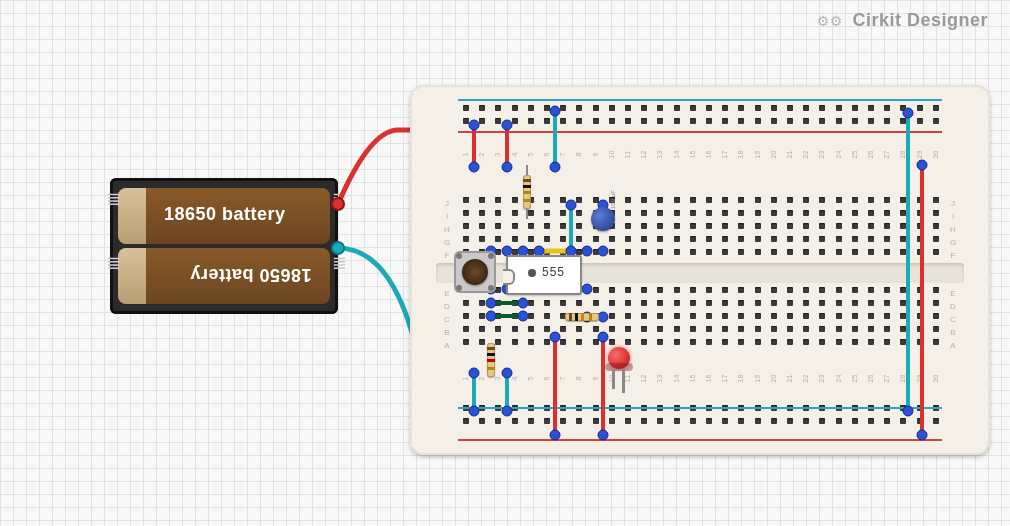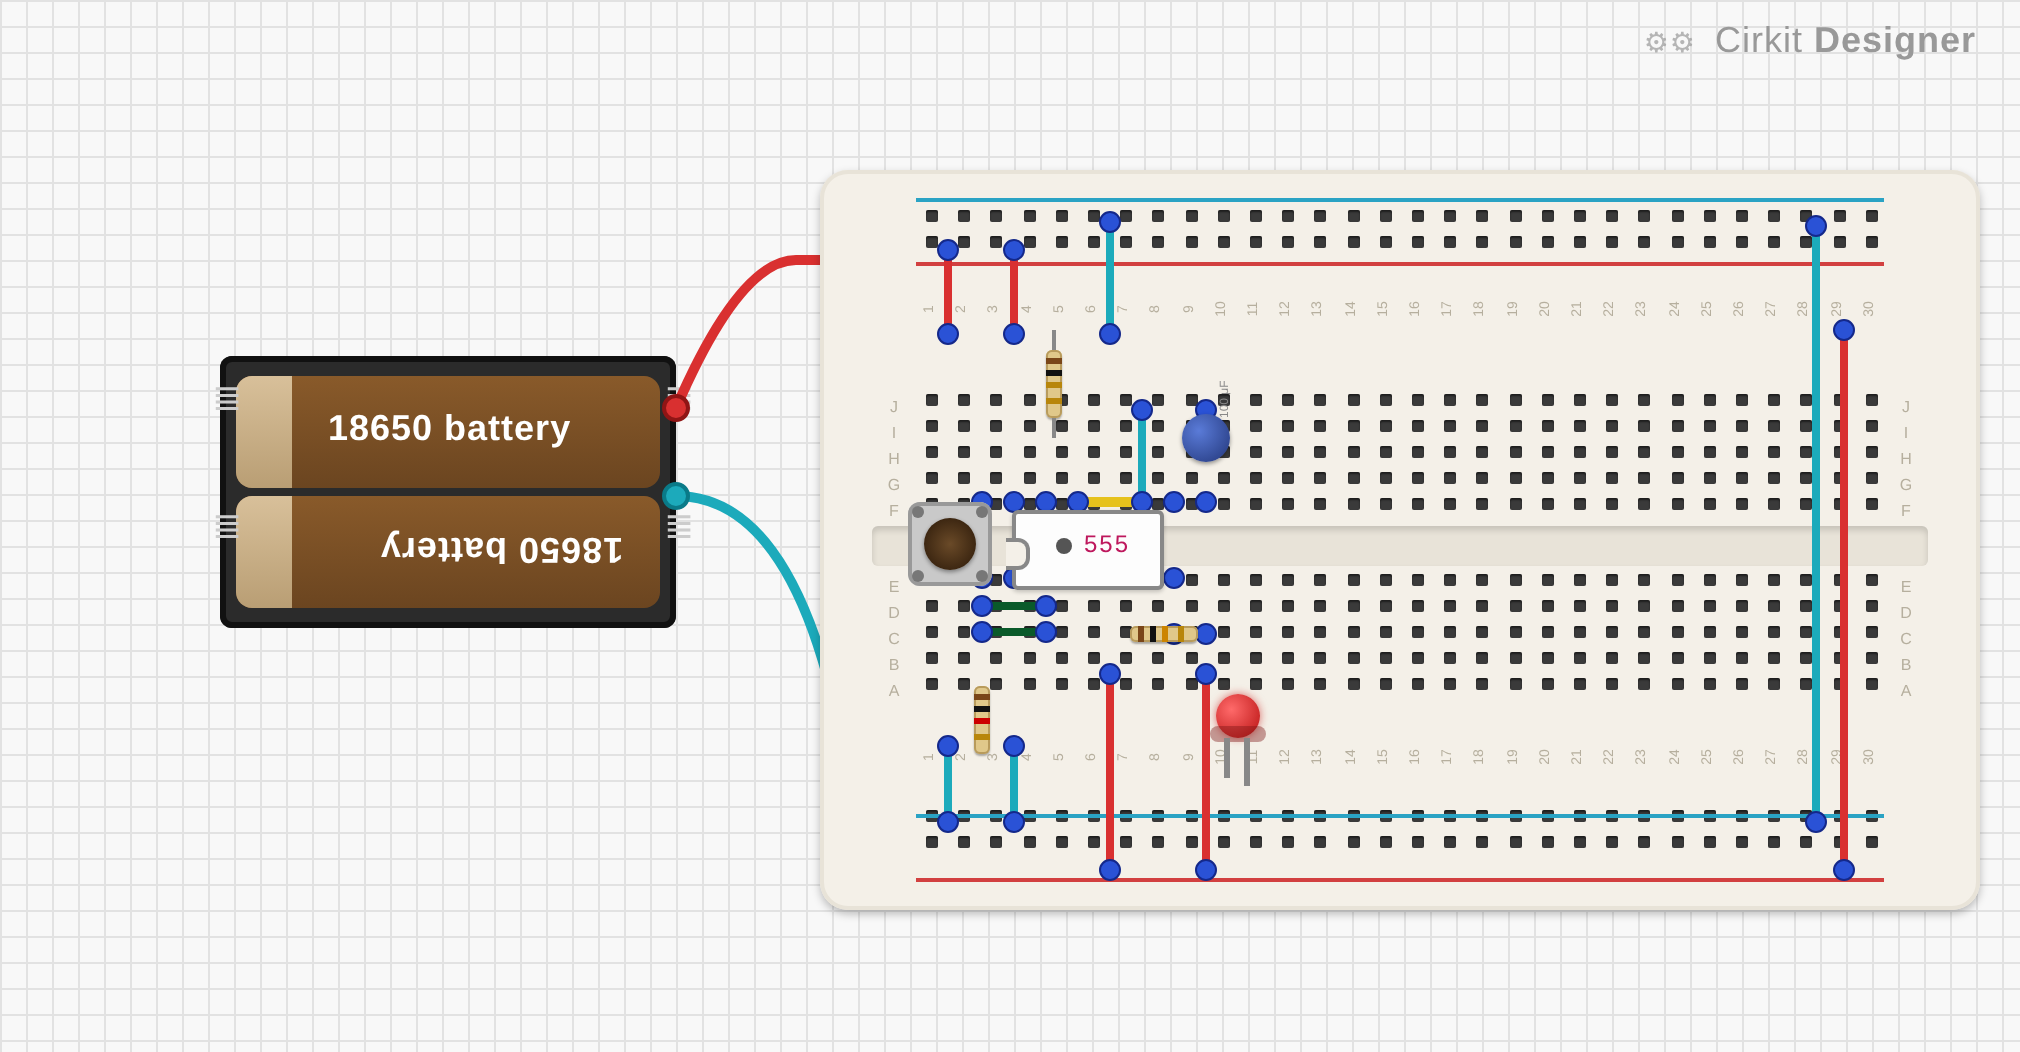--- a/index.html
+++ b/index.html
@@ -3,21 +3,21 @@
 <meta charset="utf-8">
 <style>
   html,body{margin:0;padding:0;width:1010px;height:526px;overflow:hidden;font-family:Arial,Helvetica,sans-serif;}
   .canvas{position:relative;width:1010px;height:526px;background:#f8f8f8;}
   
   .grid{position:absolute;inset:0;background-image:
     linear-gradient(#e2e2e2 1px,transparent 1px),
     linear-gradient(90deg,#e2e2e2 1px,transparent 1px);
     background-size:13px 13px;background-position:0 0;}
   .watermark{position:absolute;top:10px;right:22px;color:#999;font-size:18px;letter-spacing:.5px;}
-  .watermark .light{font-weight:400;margin-top:32px;}
+  .watermark .light{font-weight:700;margin-top:32px;}
   .watermark .bold{font-weight:700;}
   .watermark .iconspan{font-size:14px;opacity:.7;margin-right:4px;}
   
   .batholder{position:absolute;left:110px;top:178px;width:228px;height:136px;background:#2b2b2b;border-radius:6px;box-shadow:inset 0 0 0 3px #111;}
   .cell{position:absolute;left:8px;width:212px;height:56px;border-radius:8px;background:linear-gradient(#895a2a,#6b4520);}
   .cell::before{content:"";position:absolute;left:0;top:0;width:28px;height:56px;background:linear-gradient(#d8c09a,#b99e74);border-radius:8px 0 0 8px;}
   .cell.top{top:10px;}
   .cell.bot{bottom:10px;}
   .cell .lbl{position:absolute;color:#fff;font-weight:700;font-size:18px;letter-spacing:.5px;}
   .cell.top .lbl{left:46px;top:16px;}
@@ -35,21 +35,21 @@
   .hcol .h{width:6px;height:6px;margin:0 auto 7px auto;background:#3a3a3a;border-radius:1px;box-shadow:inset 0 1px 1px rgba(0,0,0,.5);}
   .rowlabels{position:absolute;top:0;width:14px;font-size:8px;color:#b6af9e;text-align:center;line-height:13px;}
   .collabels{position:absolute;left:50px;right:50px;height:10px;font-size:7px;color:#b6af9e;}
   .collabels span{position:absolute;transform:rotate(-90deg);width:10px;text-align:center;}
   
   .button{position:absolute;width:42px;height:42px;background:#c9c9c9;border-radius:6px;box-shadow:inset 0 0 0 2px #999;}
   .button .cap{position:absolute;left:8px;top:8px;width:26px;height:26px;border-radius:50%;background:radial-gradient(#5a3a1f,#2a1808);}
   .button .pin{position:absolute;width:6px;height:6px;background:#777;border-radius:50%;}
   .dip{position:absolute;width:72px;height:36px;background:#fdfdfd;border:2px solid #888;border-radius:3px;box-shadow:0 1px 2px rgba(0,0,0,.2);}
   .dip .notch{position:absolute;left:-5px;top:12px;width:10px;height:12px;background:#f4f0e8;border-radius:0 6px 6px 0;border:2px solid #888;border-left:none;}
-  .dip .diplbl{position:absolute;left:20px;top:8px;font-size:12px;color:#be185d;letter-spacing:1px;}
+  .dip .diplbl{position:absolute;left:20px;top:8px;font-size:12px;color:#404040;letter-spacing:1px;}
   .dip .diplbl .dot{display:inline-block;width:8px;height:8px;background:#555;border-radius:50%;margin-right:6px;vertical-align:middle;}
   .resistor{position:absolute;width:8px;height:34px;background:#e0c88a;border-radius:3px;box-shadow:0 1px 1px rgba(0,0,0,.3),inset 0 0 0 1px #b89b5c;}
   .resistor .band{position:absolute;left:0;right:0;height:3px;}
   .resistor.h{width:34px;height:8px;}
   .resistor.h .band{left:auto;right:auto;top:0;bottom:0;width:3px;height:auto;}
   .resistor .lead{position:absolute;background:#888;}
   .cap{position:absolute;width:24px;height:24px;border-radius:50%;background:radial-gradient(circle at 35% 35%,#5a7bd8,#22367a);box-shadow:0 1px 2px rgba(0,0,0,.4);}
   .cap .mark{position:absolute;right:-14px;top:2px;font-size:6px;color:#888;transform:rotate(-90deg);transform-origin:left top;}
   .led{position:absolute;width:22px;height:22px;border-radius:50%;background:radial-gradient(circle at 35% 35%,#ff6a6a,#b81010);box-shadow:0 0 4px rgba(200,20,20,.6);}
   .led .flange{position:absolute;left:-3px;top:16px;width:28px;height:8px;border-radius:4px;background:#7a1515;opacity:.4;}

